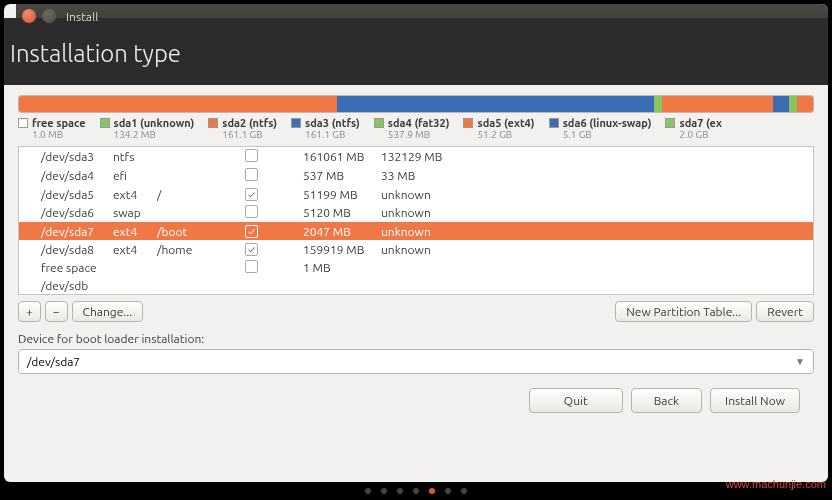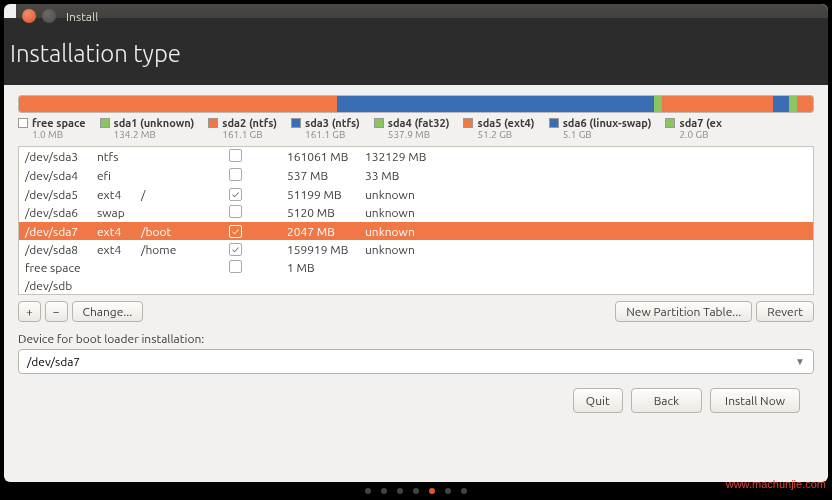--- a/index.html
+++ b/index.html
@@ -18,21 +18,21 @@
 .seg { height: 100%; }
 .legend { display: flex; gap: 14px; font-size: 11px; color: #3c3b37; margin-bottom: 6px; flex-wrap: nowrap; overflow: hidden; }
 .legend .item { display: flex; align-items: flex-start; gap: 4px; white-space: nowrap; }
 .legend .sw { width: 10px; height: 10px; border: 1px solid #999; margin-top: 1px; flex-shrink: 0; }
 .legend .txt { line-height: 1.1; }
 .legend .txt .sub { color: #888; font-size: 10px; }
 .table { border: 1px solid #c8c4bd; background: #fff; font-size: 12px; }
 .thead, .trow { display: grid; grid-template-columns: 72px 44px 88px 58px 78px 78px 1fr; align-items: center; }
 .thead { background: #f6f5f3; border-bottom: 1px solid #dcd8d1; }
 .thead > div { padding: 3px 6px; border-right: 1px solid #e3e0da; color: #3c3b37; font-size: 11px; }
-.trow > div { padding: 2px 6px; color: #3c3b37; white-space: nowrap; }
+.trow > div { padding: 2px 22px; color: #3c3b37; white-space: nowrap; }
 .trow.sel { background: #f07746; color: #fff; }
 .trow.sel > div { color: #fff; }
 .chk { width: 13px; height: 13px; border: 1px solid #aaa; border-radius: 2px; background: #fff; display: inline-flex; align-items: center; justify-content: center; font-size: 10px; color: #555; }
 .chk.on::after { content: "✓"; }
 .btnrow { display: flex; align-items: center; gap: 4px; margin-top: 6px; }
 .btn { background: linear-gradient(#fdfdfc, #ece9e4); border: 1px solid #b8b4ac; border-radius: 4px; padding: 3px 10px; font-size: 12px; color: #3c3b37; cursor: pointer; }
 .btn.sq { padding: 3px 7px; }
 .spacer { flex: 1; }
 .label { font-size: 12px; color: #3c3b37; margin: 10px 0 4px 0; }
 .combo { border: 1px solid #b8b4ac; border-radius: 4px; background: #fff; padding: 5px 8px; font-size: 12px; display: flex; align-items: center; justify-content: space-between; }
@@ -214,21 +214,21 @@
       <button class="btn">Revert</button>
     </div>
 
     <div class="label">Device for boot loader installation:</div>
     <div class="combo">
       <span>/dev/sda7</span>
       <span class="arrow">▼</span>
     </div>
 
     <div class="footer">
-      <button class="btn" style="padding:5px 12px">Quit</button>
+      <button class="btn" style="padding:5px 34px">Quit</button>
       <button class="btn" style="padding:5px 22px">Back</button>
       <button class="btn" style="padding:5px 14px">Install Now</button>
     </div>
 
   </div>
 </div>
 
 <div class="watermark">www.machunjie.com</div>
 <div class="dots" id="dots">
     <span></span>

